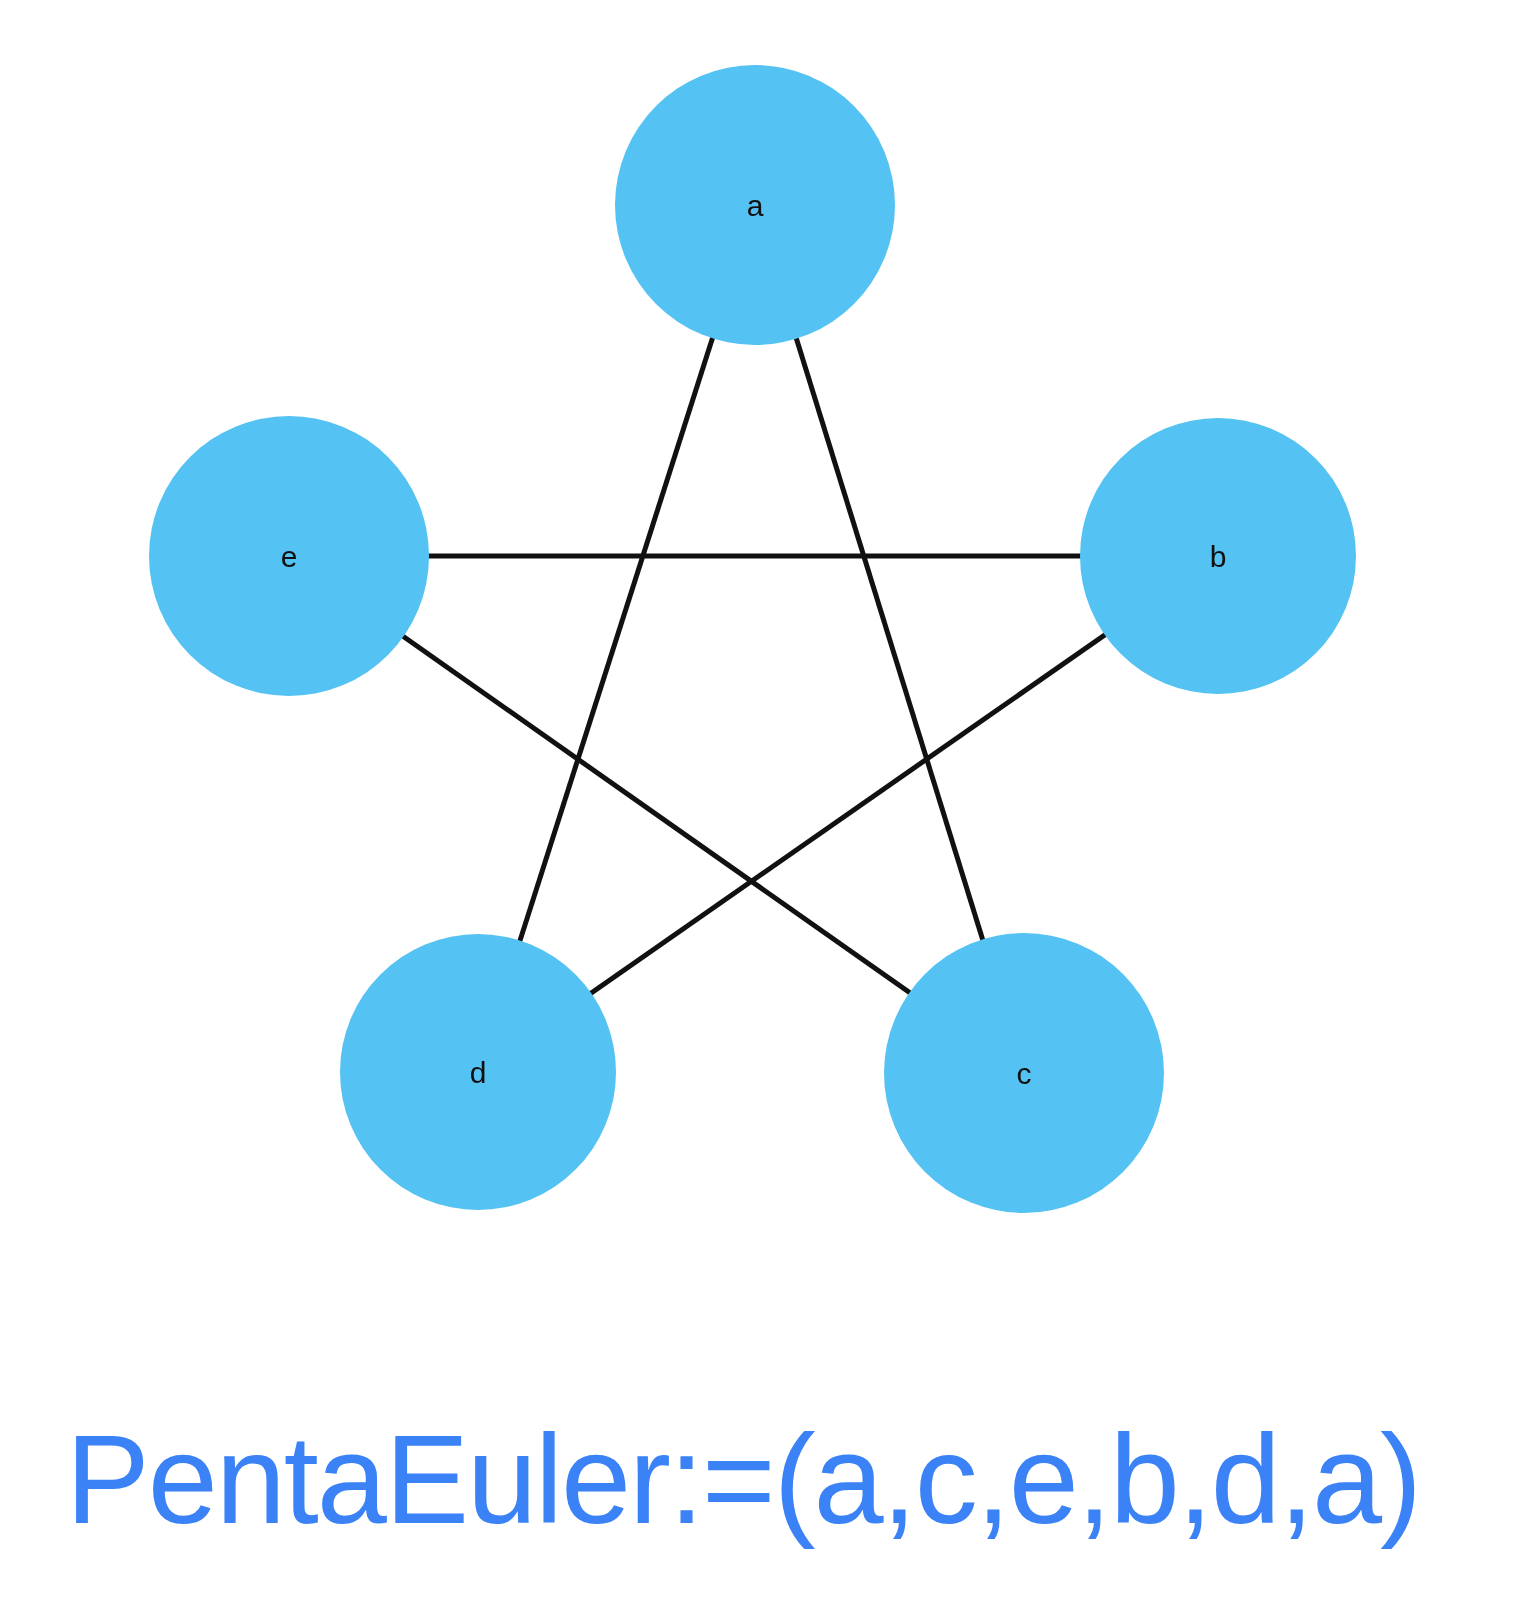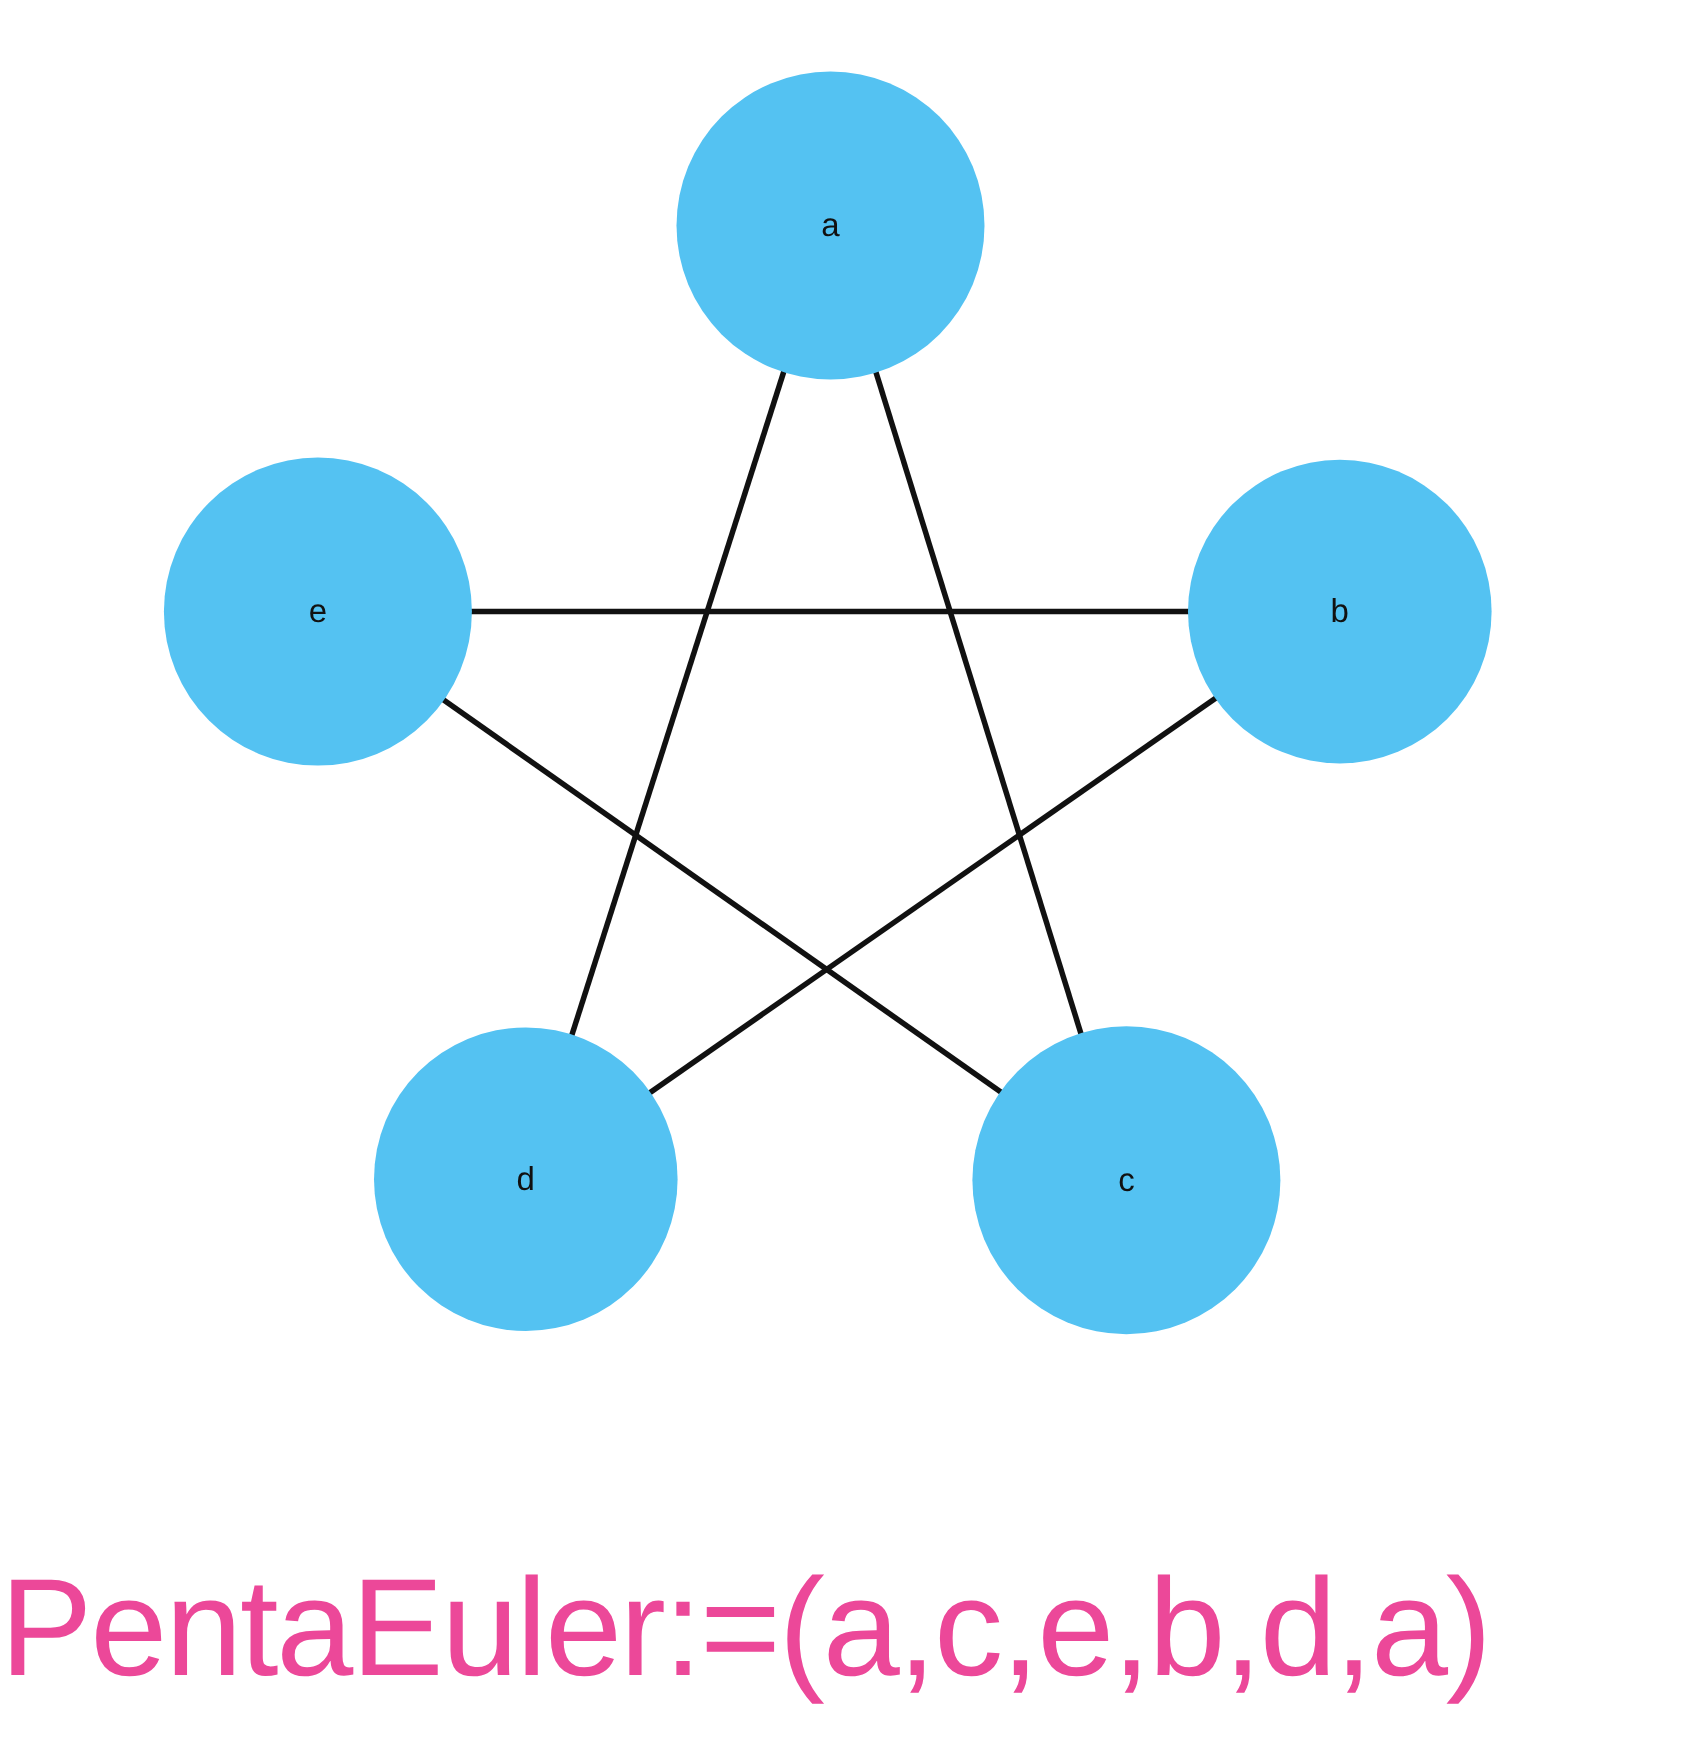--- a/index.html
+++ b/index.html
@@ -28,25 +28,25 @@
   .node-label {
     font-family: "Liberation Sans", sans-serif;
     font-size: 30px;
     font-weight: 500;
   }
   .caption {
     position: absolute;
     left: 0;
     bottom: 48px;
     width: 1420px;
-    text-align: left;
+    text-align: right;
     font-family: "Liberation Sans", sans-serif;
     font-size: 126px;
     font-weight: 400;
-    color: #ec4899;
+    color: #3b82f6;
     letter-spacing: -2px;
     white-space: nowrap;
   }
 </style>
 </head>
 <body>
 
 <div class="page">
   <svg id="graph" viewBox="0 0 1536 1320" xmlns="http://www.w3.org/2000/svg">
       <line x1="755" y1="205" x2="1024" y2="1073" stroke="#111111" stroke-width="5"></line>

